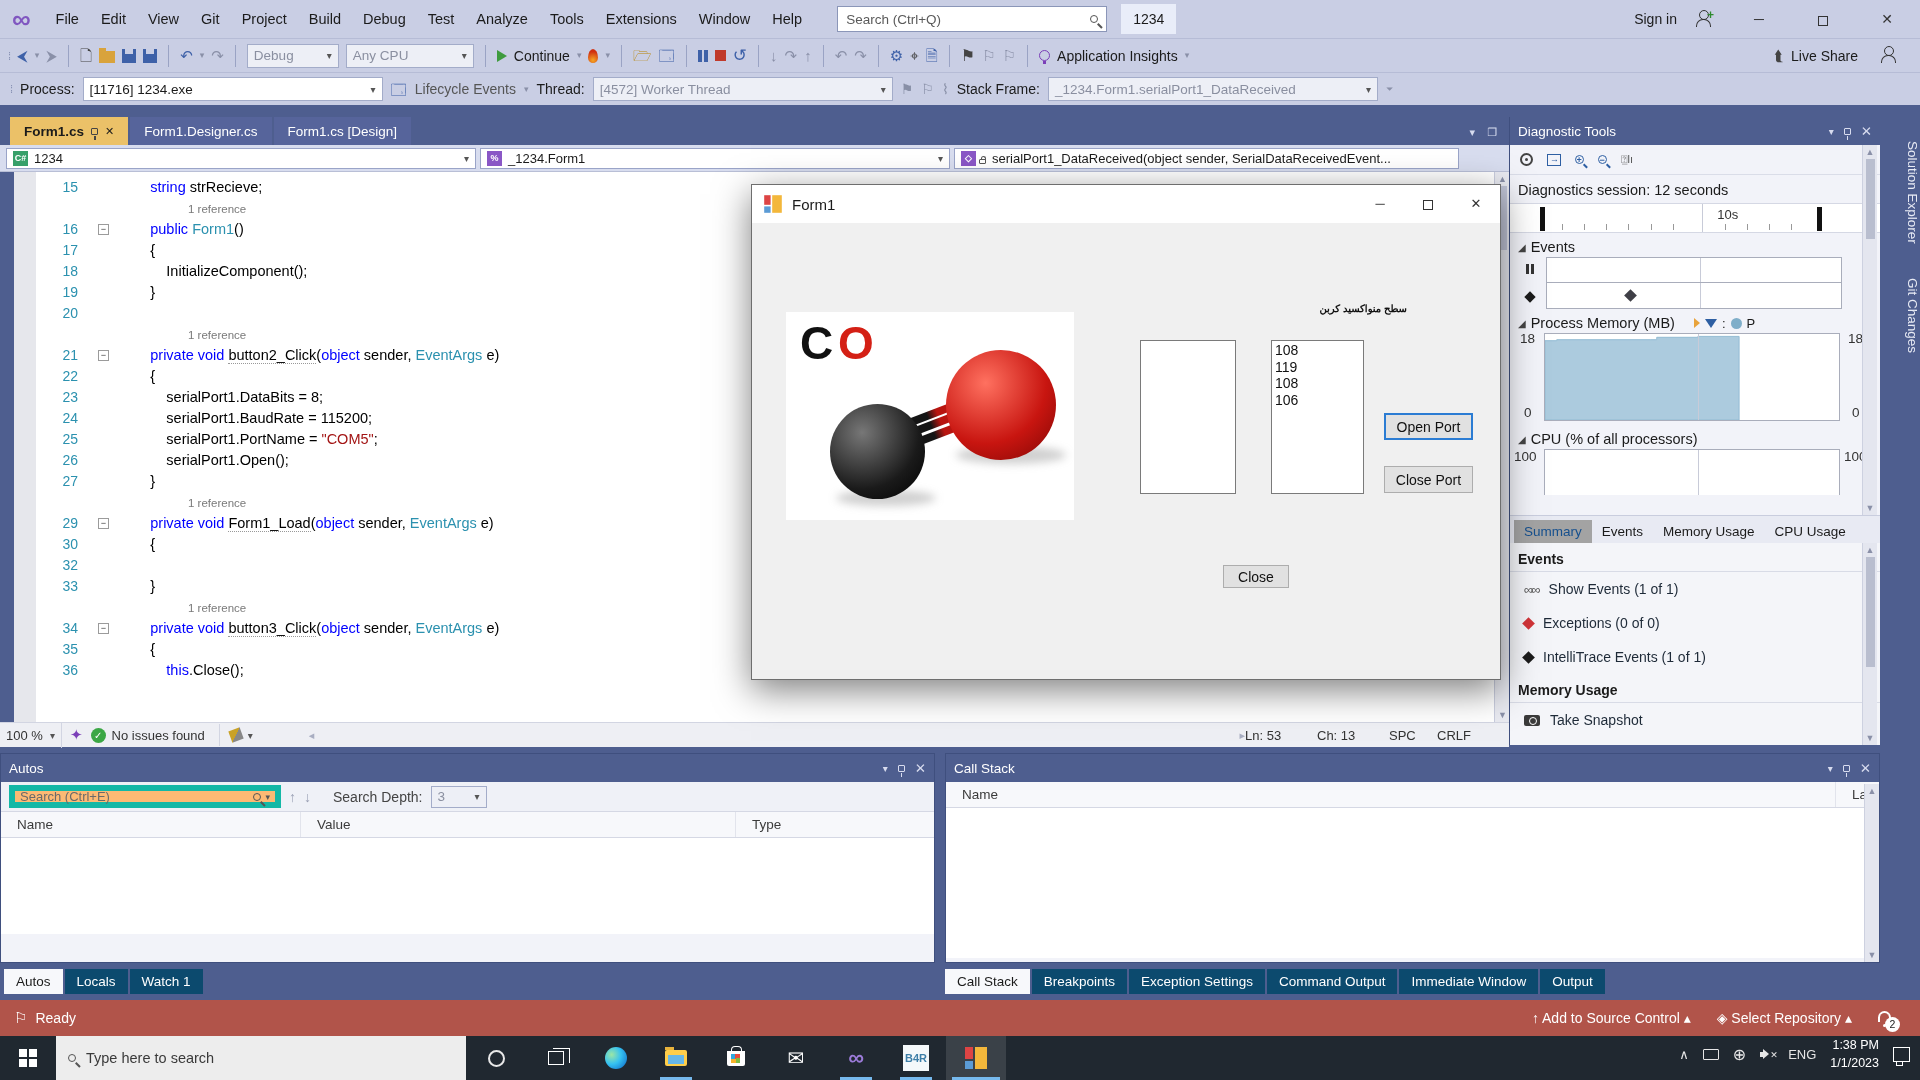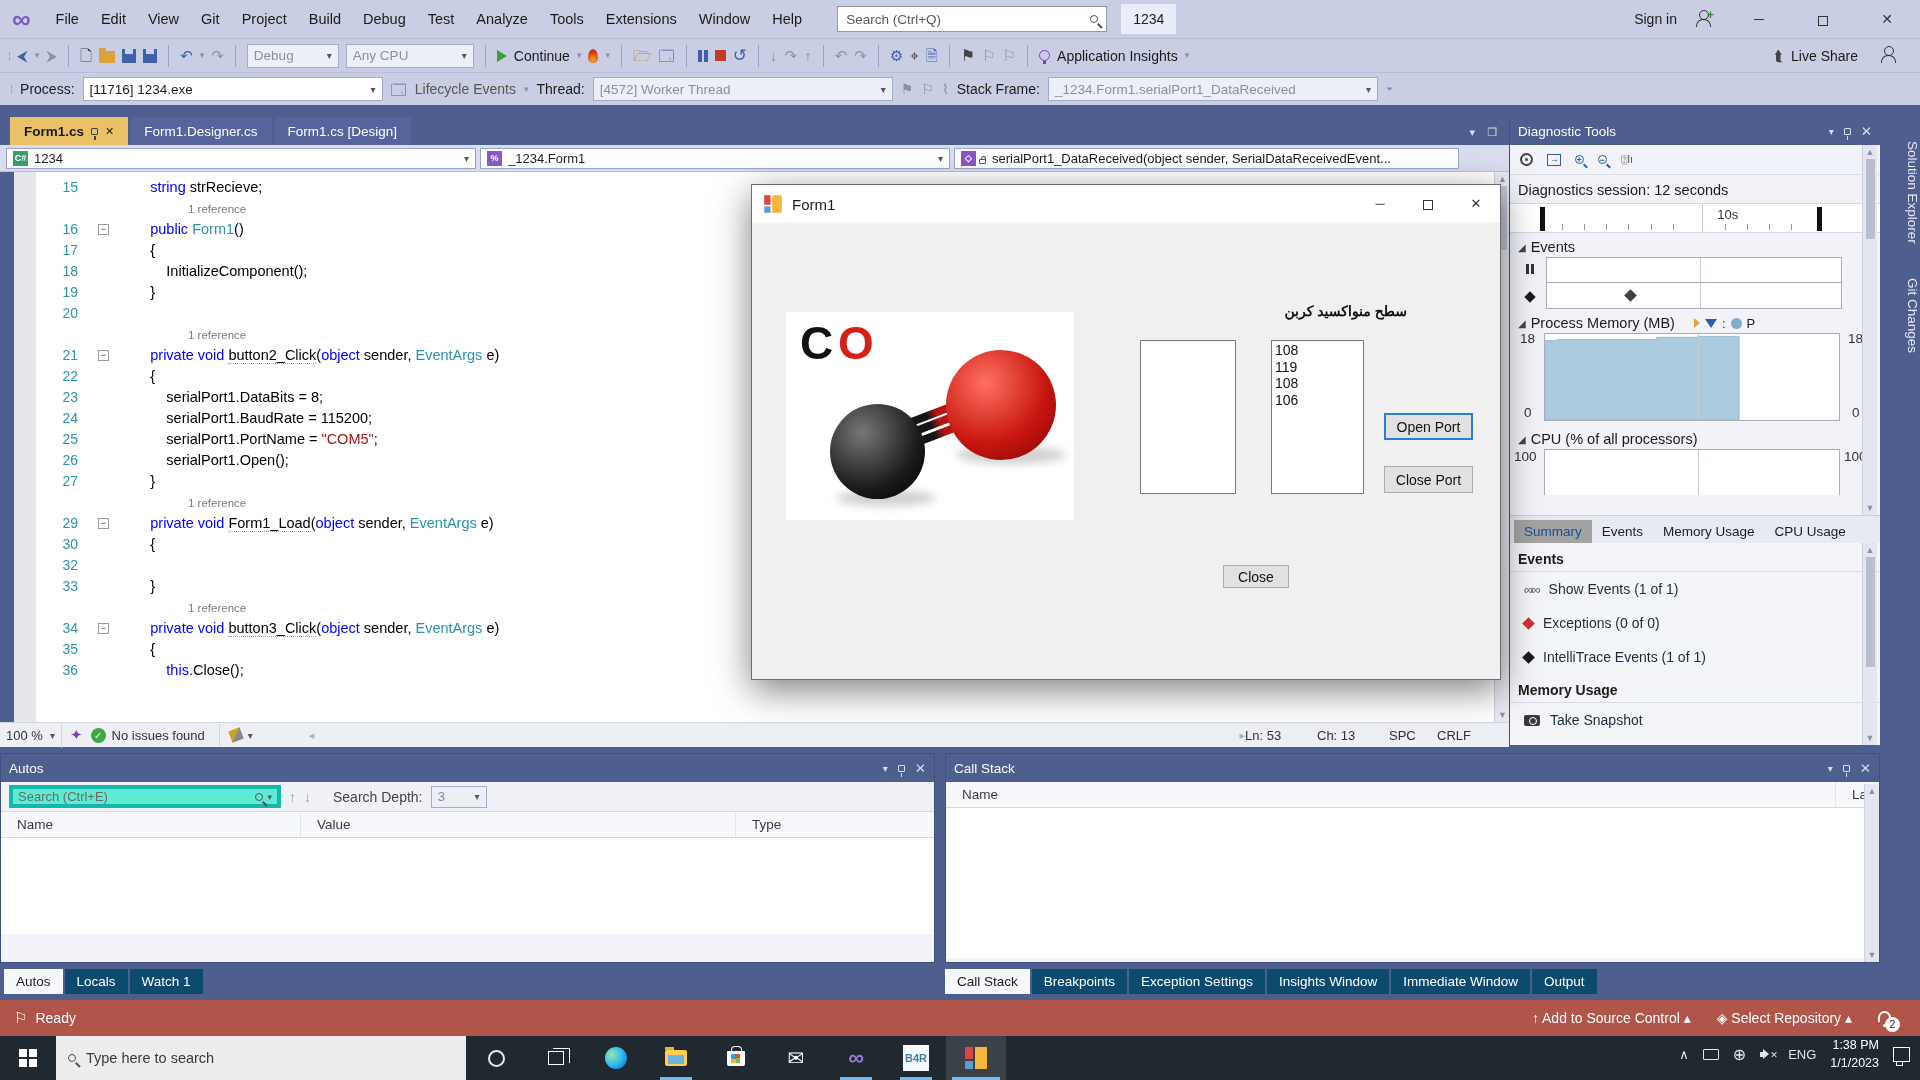--- a/index.html
+++ b/index.html
@@ -139,21 +139,21 @@
 
   
   #sidestrip{left:1880px;top:117px;width:40px;height:877px;background:#4E5E8F;color:#E8EBF5}
   .vtab{writing-mode:vertical-rl;font-size:13.5px;padding:10px 0;margin:14px auto;display:block;text-align:center;width:100%}
 
   
   .panel{background:#F2F3F9;border:1px solid #3F4F7E}
   #autos{left:0;top:753px;width:935px;height:210px}
   #callstack{left:945px;top:753px;width:935px;height:210px}
   .srow{height:30px;background:#EFF1F7;display:flex;align-items:center;gap:8px;padding:0 8px;border-bottom:1px solid #D5D8E4}
-  #autos-search{width:272px;height:23px;background:#5eead4;border:4px solid #14b8a6;display:flex;align-items:center;padding:0 5px;color:#6a6a6a;font-size:13px;justify-content:space-between}
+  #autos-search{width:272px;height:23px;background:#fdba74;border:6px solid #14b8a6;display:flex;align-items:center;padding:0 5px;color:#6a6a6a;font-size:13px;justify-content:space-between}
   .hdrrow{height:26px;background:#F7F8FB;border-bottom:1px solid #D5D8E4;display:flex;align-items:center;font-size:13.5px;color:#3B3B3B}
   .hcol{padding-left:16px;border-right:1px solid #E2E4EC;height:100%;line-height:26px}
   .pbody{background:#fff;width:100%}
   .btabs{position:absolute;height:31px;display:flex;align-items:flex-end;gap:2px}
   .btab{padding:5px 12px;font-size:13.5px;background:#0c4a6e;color:#fff}
   .btab.act{background:#F7F8FB;color:#1b1b1b}
 
   
   #statusbar{left:0;top:1000px;width:1920px;height:36px;background:#B1544A;color:#fff;display:flex;align-items:center;font-size:14px;padding:0 14px;gap:8px}
   #sb-right{margin-left:auto;display:flex;align-items:center;gap:26px}
@@ -207,21 +207,21 @@
   #co-o{position:absolute;left:52px;top:4px;font-size:46px;font-weight:bold;color:#D42015}
   #bond{position:absolute;left:88px;top:118px;width:132px;transform:rotate(-21deg);transform-origin:0 50%}
   #bond i{display:block;height:8px;margin:2.5px 0;background:linear-gradient(90deg,#151515 0 46%,#B81510 54% 100%)}
   .sphere{position:absolute;border-radius:50%}
   #blacksphere{left:44px;top:92px;width:95px;height:95px;background:radial-gradient(circle at 34% 30%,#777,#1a1a1a 62%,#000)}
   #redsphere{left:160px;top:38px;width:110px;height:110px;background:radial-gradient(circle at 36% 30%,#FF7160,#C81510 58%,#7E0604)}
   .sphshadow{position:absolute;background:rgba(120,120,120,.35);border-radius:50%;filter:blur(4px)}
   #emptybox{position:absolute;left:388px;top:155px;width:96px;height:154px;background:#fff;border:1px solid #7A7A7A}
   #colist{position:absolute;left:519px;top:155px;width:93px;height:154px;background:#fff;border:1px solid #7A7A7A;padding:1px 0 0 3px;overflow:hidden}
   .lbi{font-size:14px;line-height:16.5px;color:#111}
-  #arlabel{position:absolute;left:505px;top:118px;width:150px;text-align:right;direction:rtl;font-size:14px;color:#111;font-weight:bold}
+  #arlabel{position:absolute;left:505px;top:118px;width:150px;text-align:right;direction:rtl;font-size:10px;color:#111;font-weight:bold}
   .winbtn95{position:absolute;background:#E1E1E1;border:1px solid #ADADAD;font-size:14px;display:flex;align-items:center;justify-content:center;color:#111}
   #btn-open{left:632px;top:228px;width:89px;height:27px;border:2px solid #2B7CD3}
   #btn-closeport{left:632px;top:281px;width:89px;height:27px}
   #btn-close{left:471px;top:380px;width:66px;height:23px}
 </style>
 </head>
 <body>
 
 <div id="titlebar" class="abs">
   <span id="vslogo">∞</span>
@@ -624,21 +624,21 @@
 
 <div id="bltabs" class="btabs abs" style="left:4px;top:963px">
     <span class="btab act">Autos</span>
     <span class="btab">Locals</span>
     <span class="btab">Watch 1</span>
   </div>
 <div id="brtabs" class="btabs abs" style="left:945px;top:963px">
     <span class="btab act">Call Stack</span>
     <span class="btab">Breakpoints</span>
     <span class="btab">Exception Settings</span>
-    <span class="btab">Insights Window</span>
+    <span class="btab">Command Output</span>
     <span class="btab">Immediate Window</span>
     <span class="btab">Output</span>
   </div>
 
 <div id="statusbar" class="abs">
   <span style="font-size:15px">⚐</span>
   <span>Ready</span>
   <div id="sb-right">
     <span>↑ <span>Add to Source Control</span> ▴</span>
     <span>◈ <span>Select Repository</span> ▴</span>

